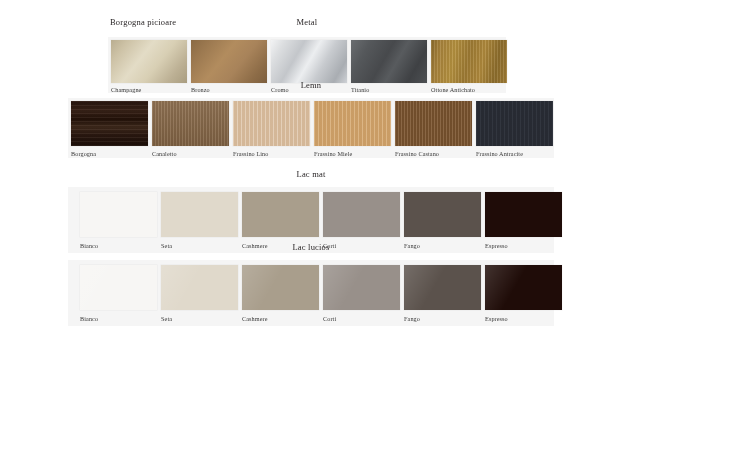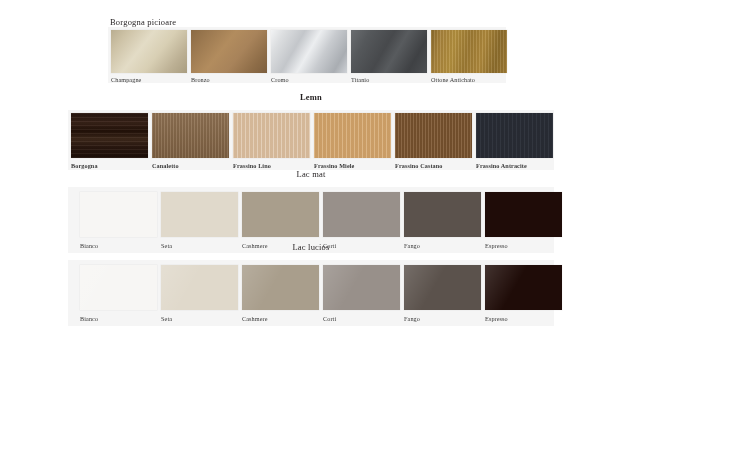--- a/index.html
+++ b/index.html
@@ -107,20 +107,21 @@
   }
 </style>
 </head>
 <body>
 
 <div class="page">
 
   <div class="corner-title" style="left:110px;top:17px;">Borgogna picioare</div>
 
   <div class="section" style="left:108px;top:17px;width:398px;">
+    <div class="sec-title" style="width:398px;">Metal</div>
 
     <div class="panel" style="margin-top:10px;width:398px;height:56px;">
       <div class="row" style="position:absolute;left:3px;top:3px;">
 
         <div class="cell" style="width:76px;margin-right:4px;">
           <span class="chip m-champagne" style="height:43px;"></span>
           <div class="caption" style="margin-top:4px;">Champagne</div>
         </div>
 
         <div class="cell" style="width:76px;margin-right:4px;">
@@ -140,21 +141,21 @@
 
         <div class="cell" style="width:76px;">
           <span class="chip m-ottone" style="height:43px;"></span>
           <div class="caption" style="margin-top:4px;">Ottone Antichato</div>
         </div>
 
       </div>
     </div>
   </div>
 
-  <div class="section" style="left:68px;top:92px;width:486px;font-weight:bold;">
+  <div class="section" style="left:68px;top:80px;width:486px;">
     <div class="sec-title" style="width:486px;">Lemn</div>
 
     <div class="panel" style="margin-top:8px;width:486px;height:60px;">
       <div class="row" style="position:absolute;left:3px;top:3px;">
 
         <div class="cell" style="width:77px;margin-right:4px;">
           <span class="chip w-borgogna" style="height:45px;"></span>
           <div class="caption" style="margin-top:5px;">Borgogna</div>
         </div>
 

